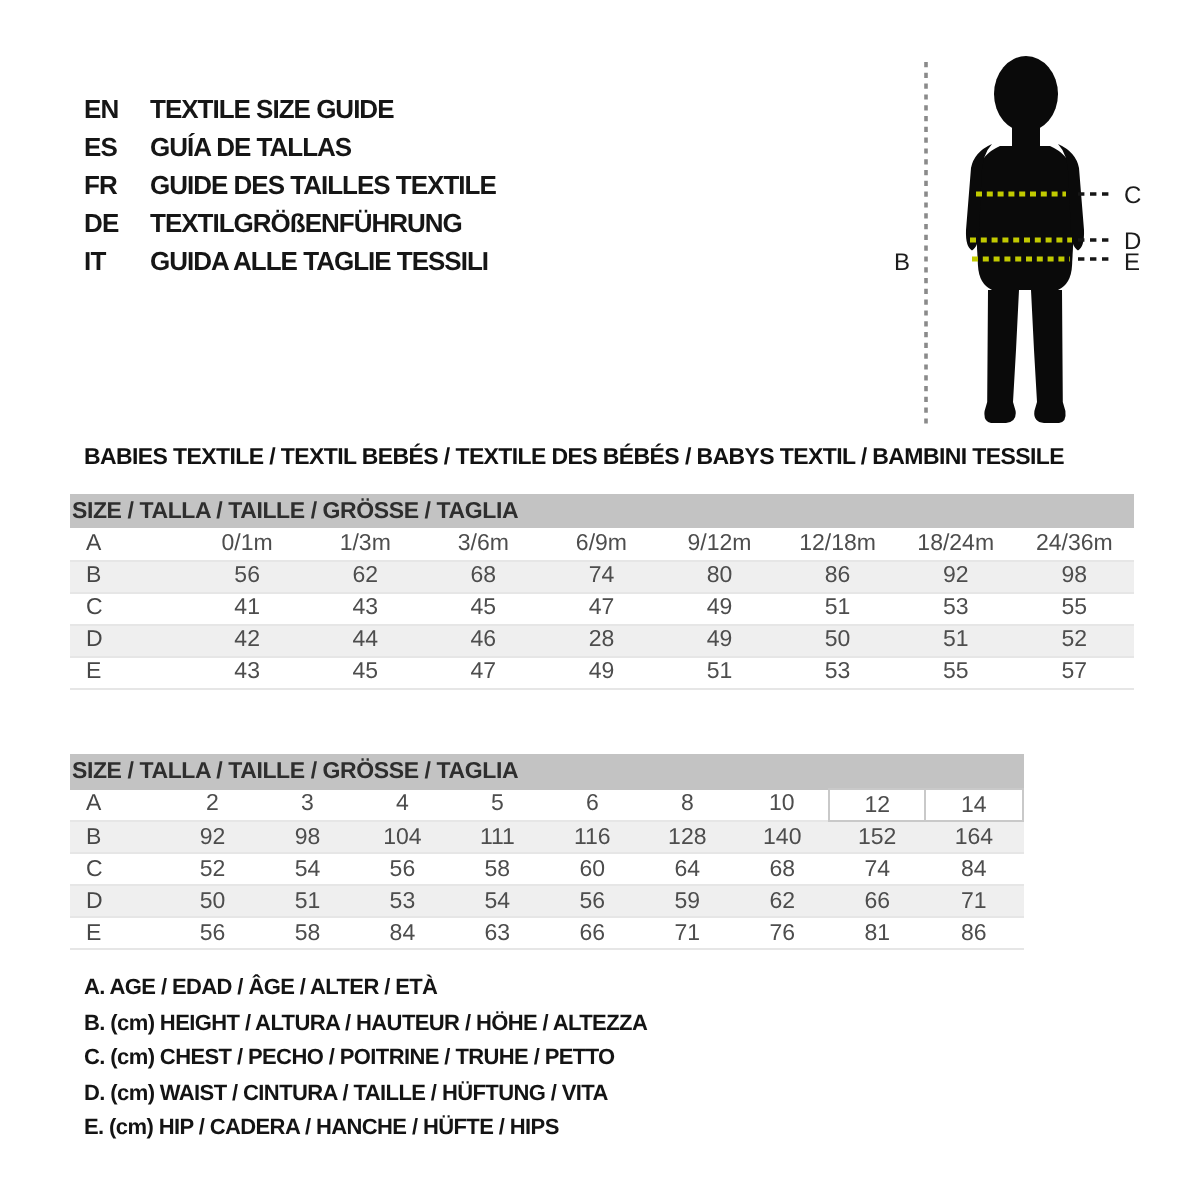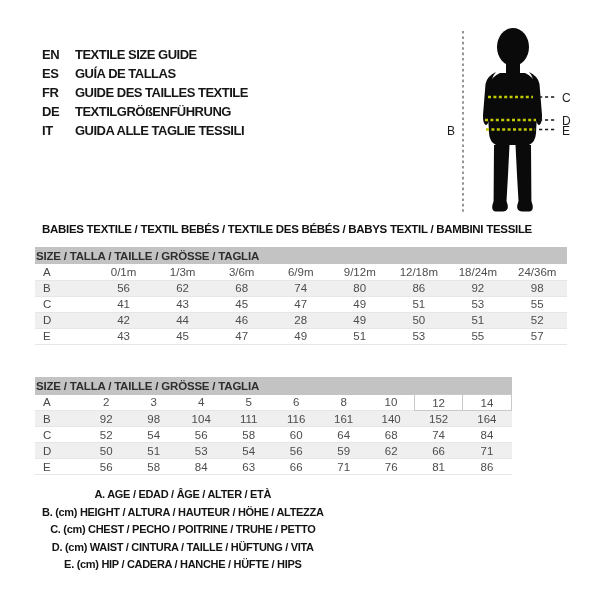--- a/index.html
+++ b/index.html
@@ -26,21 +26,21 @@
     font-size:11.5px;letter-spacing:-0.2px;height:17px;padding:0 0 0 1px;
   }
   tbody tr{height:16px;border-bottom:1px solid #e6e6e6;}
   tbody tr:nth-child(even){background:#efefef;}
   tbody th{font-weight:400;text-align:left;padding-left:8px;font-size:11.5px;color:#474747;}
   tbody td{text-align:center;font-size:11.5px;color:#4d4d4d;padding:0;}
   .babies-tbl th:first-child,.children-tbl th:first-child{width:28px;}
   td.hl{background:#ffffff;border:1px solid #c9c9c9;}
   
   .legend{position:absolute;left:42px;top:486px;}
-  .legend-line{font-size:11px;font-weight:700;letter-spacing:-0.3px;color:#141414;line-height:17.5px;white-space:nowrap;text-align:center;}
+  .legend-line{font-size:11px;font-weight:700;letter-spacing:-0.3px;color:#141414;line-height:17.5px;white-space:nowrap;}
 </style>
 </head>
 <body>
 
 <div class="canvas">
 
   <div class="languages">
     <div class="lang-row">
       <span class="lang-code">EN</span>
       <span class="lang-title">TEXTILE SIZE GUIDE</span>
@@ -185,21 +185,21 @@
             <td class="hl">12</td>
             <td class="hl">14</td>
           </tr>
           <tr>
             <th>B</th>
             <td>92</td>
             <td>98</td>
             <td>104</td>
             <td>111</td>
             <td>116</td>
-            <td>161</td>
+            <td>128</td>
             <td>140</td>
             <td>152</td>
             <td>164</td>
           </tr>
           <tr>
             <th>C</th>
             <td>52</td>
             <td>54</td>
             <td>56</td>
             <td>58</td>

